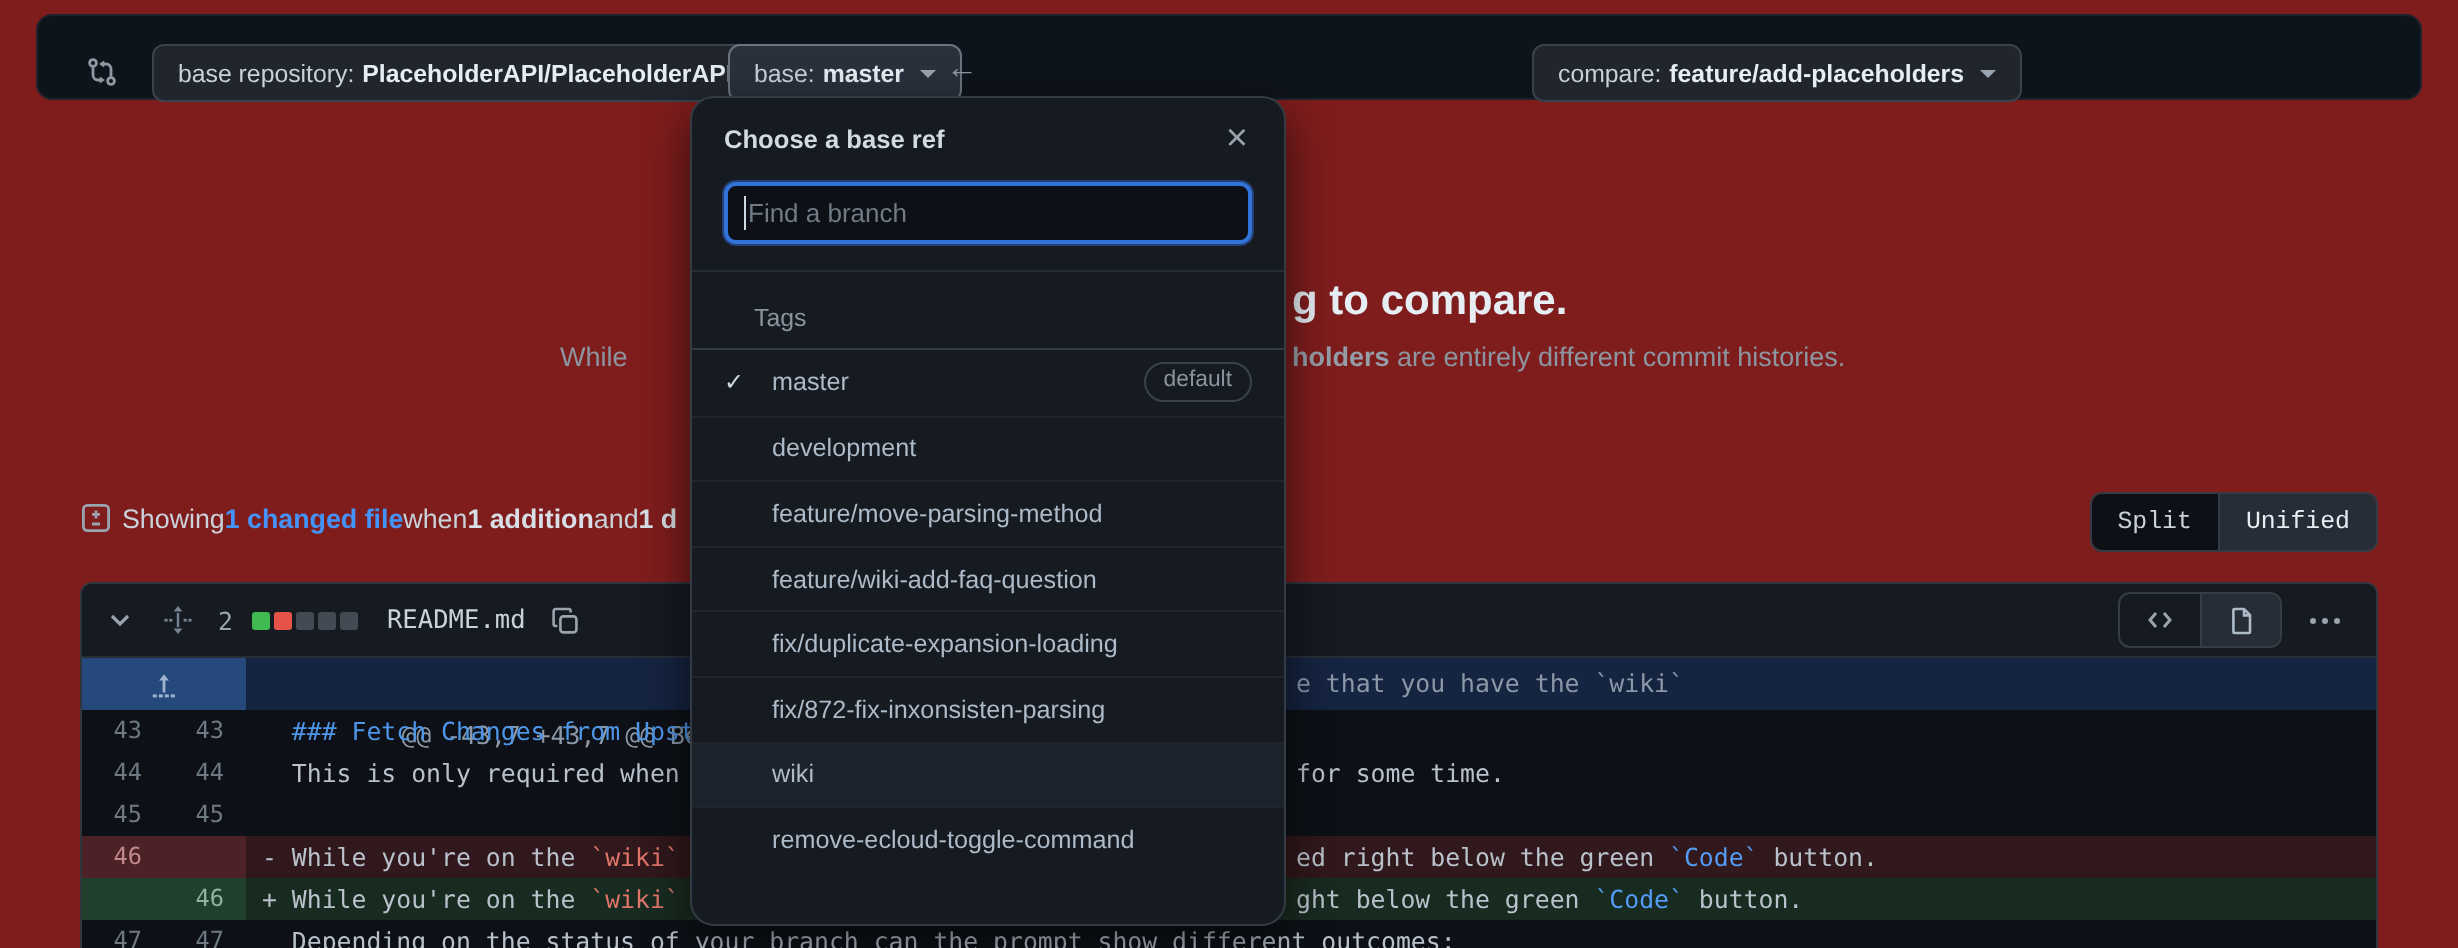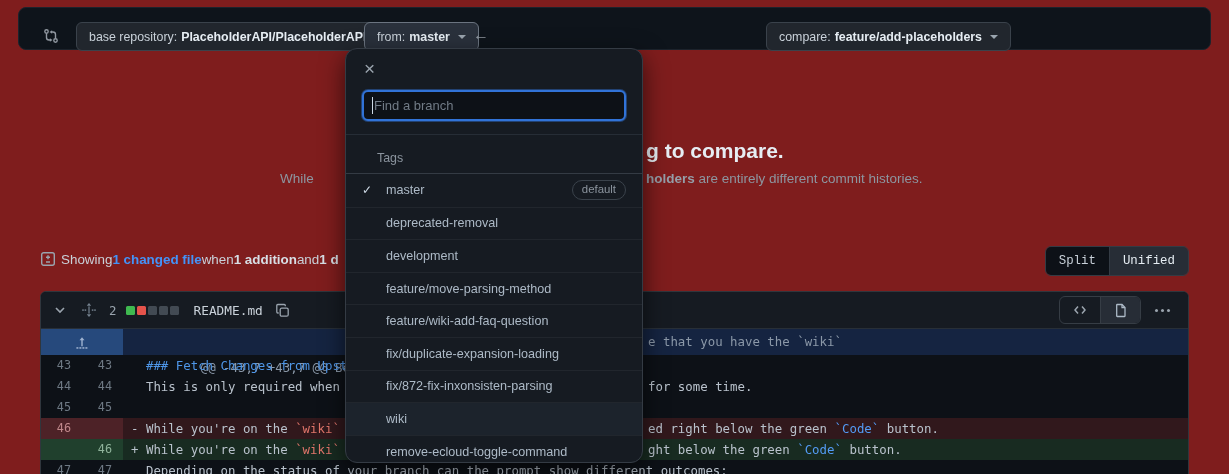--- a/index.html
+++ b/index.html
@@ -129,21 +129,21 @@
         <path d="M6.9 10.2 9.5 12l-2.6 1.8z" fill="#9198a1" stroke="none"></path>
         <path d="M9.1 2.2 6.5 4l2.6 1.8z" fill="#9198a1" stroke="none"></path>
       </svg>
     </span>
     <button class="sel-btn" style="left:57px">
       <span>base repository:</span>
       <b>PlaceholderAPI/PlaceholderAPI</b>
       <span class="caret"></span>
     </button>
     <button class="sel-btn open" style="left:345px">
-      <span>from:</span>
+      <span>base:</span>
       <b>master</b>
       <span class="caret"></span>
     </button>
     <span class="bar-arrow">←</span>
     <button class="sel-btn" style="left:747px">
       <span>compare:</span>
       <b>feature/add-placeholders</b>
       <span class="caret"></span>
     </button>
   </div>
@@ -272,41 +272,38 @@
         <div class="d-row t-context">
           <span class="ln">47</span>
           <span class="ln">47</span>
           <div class="code"><span class="fl"><span>  Depending on the status of your branch can the prompt show different outcomes:</span></span><span class="fr"></span></div>
         </div>
       </div>
   </div>
 
   <div class="selectmenu">
     <div class="dd-header">
+      <span class="dd-title">Choose a base ref</span>
       <button class="dd-close">×</button>
     </div>
     <div class="dd-filter">
       <input type="text" placeholder="Find a branch" style="">
       <span class="dd-caret-bar"></span>
     </div>
     <div class="dd-tabs" id="dd-tabs">
         <div class="dd-tab">Tags</div>
       </div>
     <ul class="dd-list" id="branch-list">
         <li class="dd-item">
           <span class="dd-check">✓</span>
           <span>master</span>
           <span class="dd-badge">default</span>
         </li>
         <li class="dd-item">
           <span class="dd-check"></span>
-          <span>deprecated-removal</span>
-        </li>
-        <li class="dd-item">
-          <span class="dd-check"></span>
           <span>development</span>
         </li>
         <li class="dd-item">
           <span class="dd-check"></span>
           <span>feature/move-parsing-method</span>
         </li>
         <li class="dd-item">
           <span class="dd-check"></span>
           <span>feature/wiki-add-faq-question</span>
         </li>

